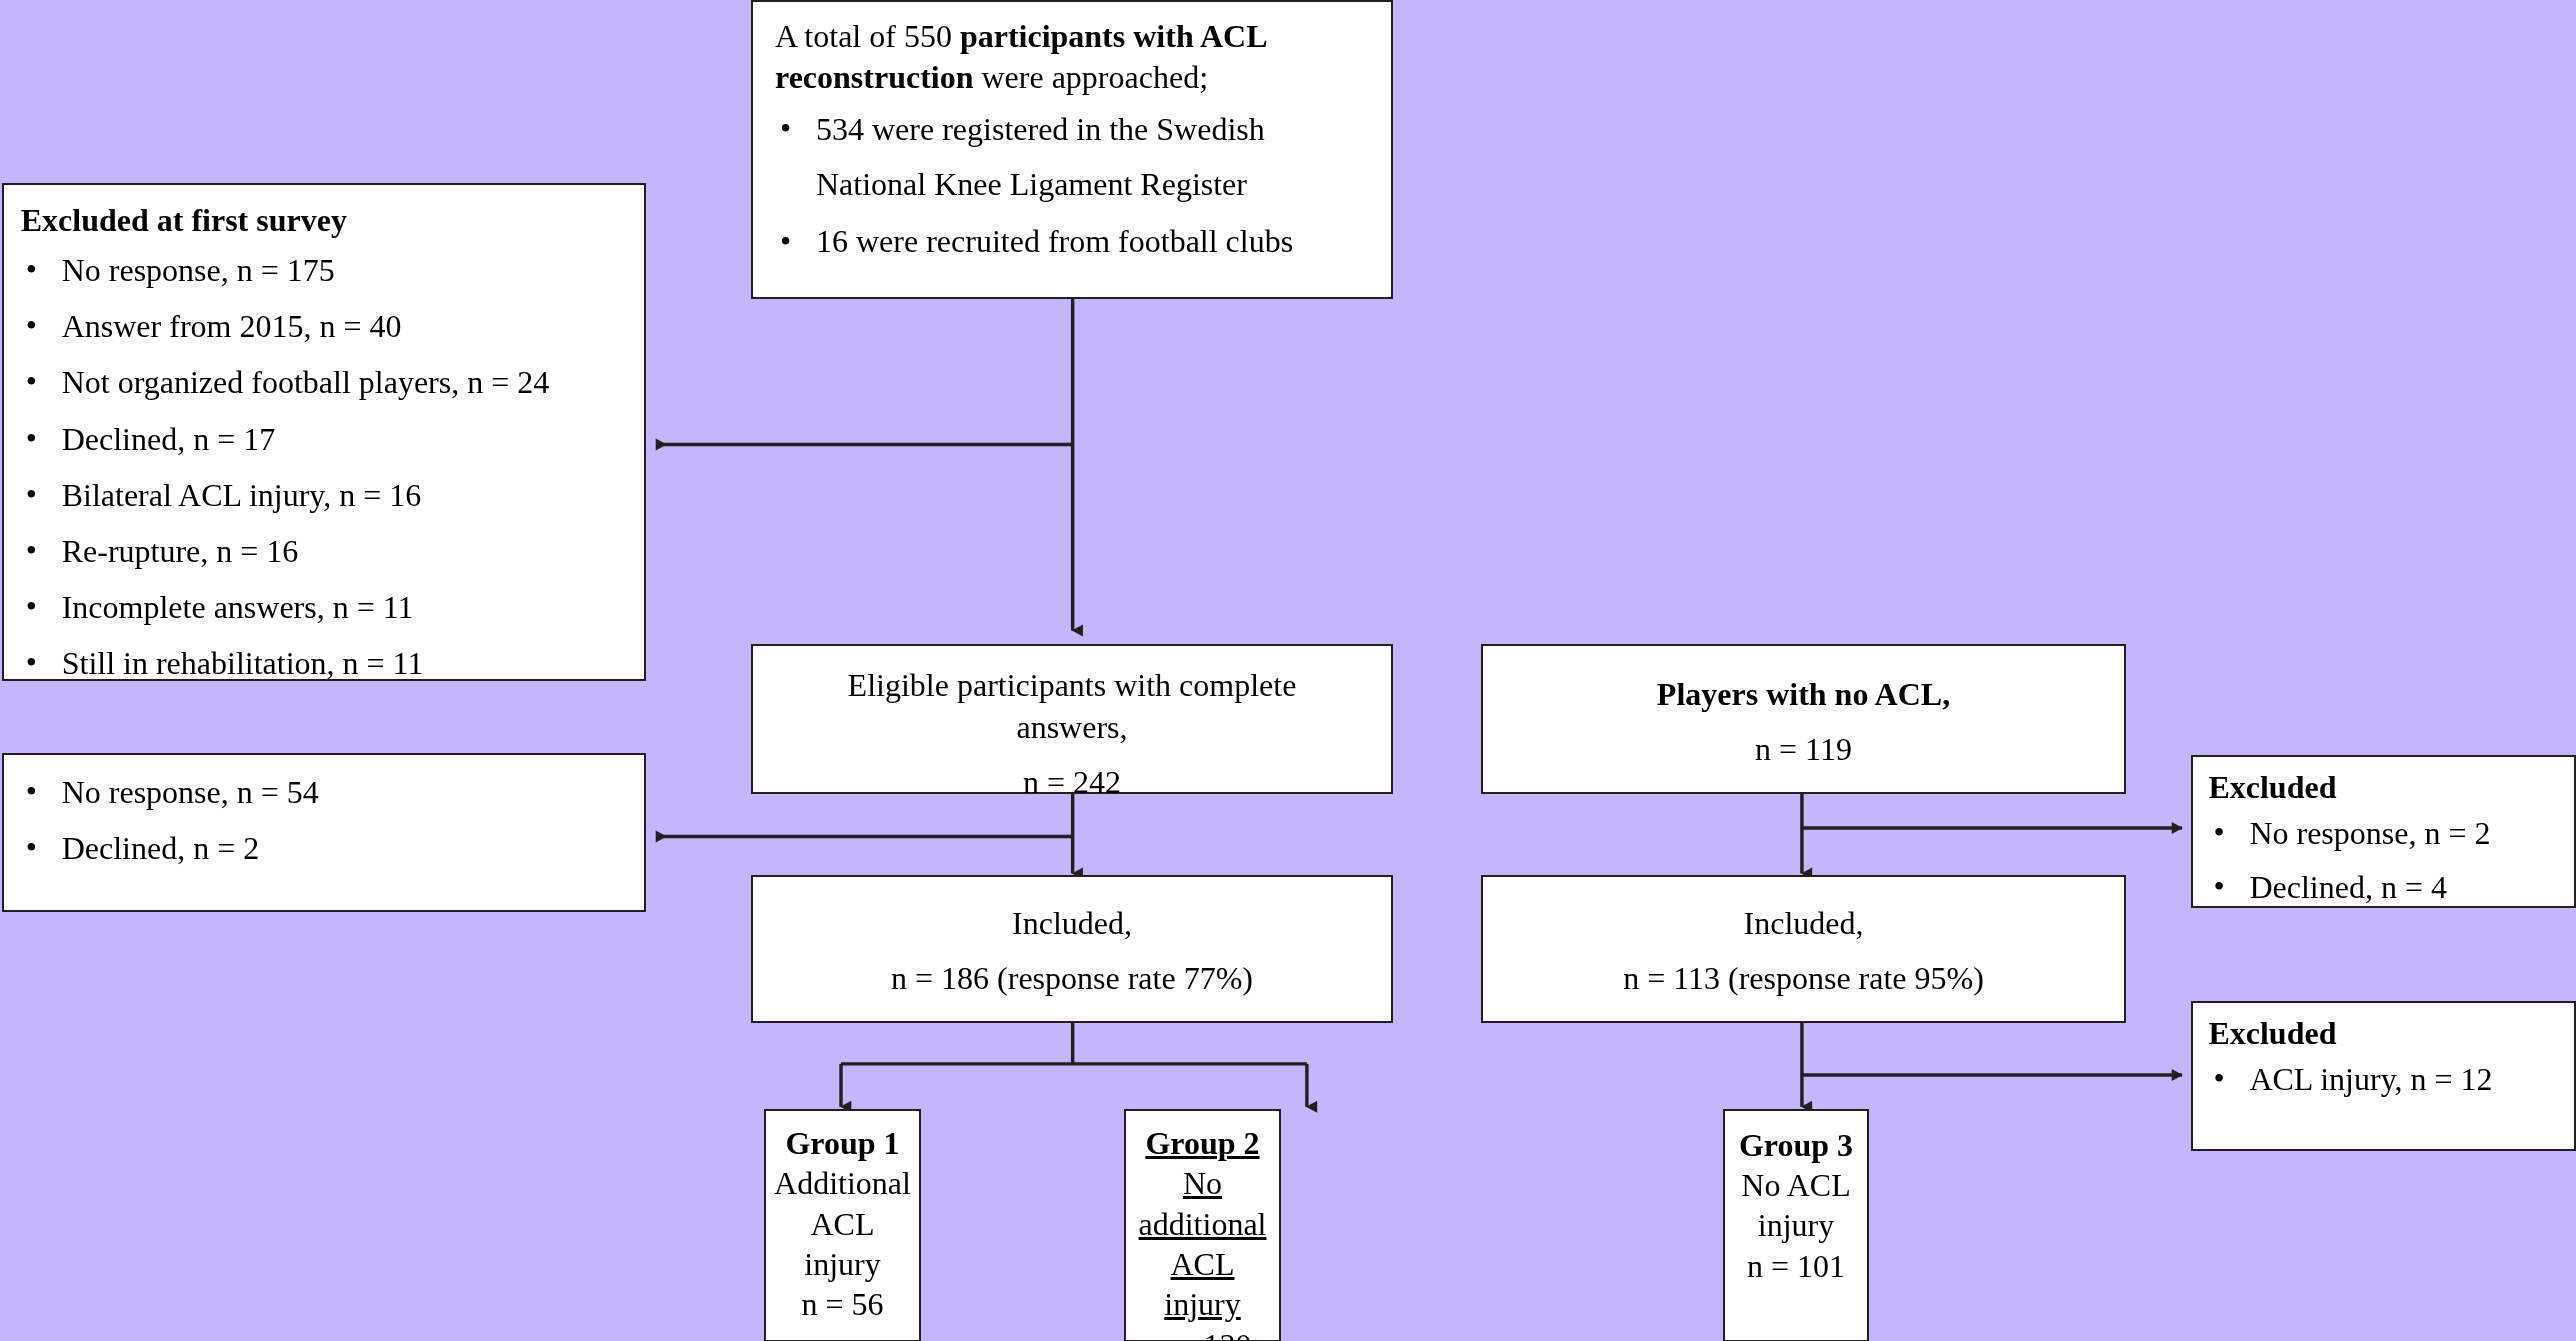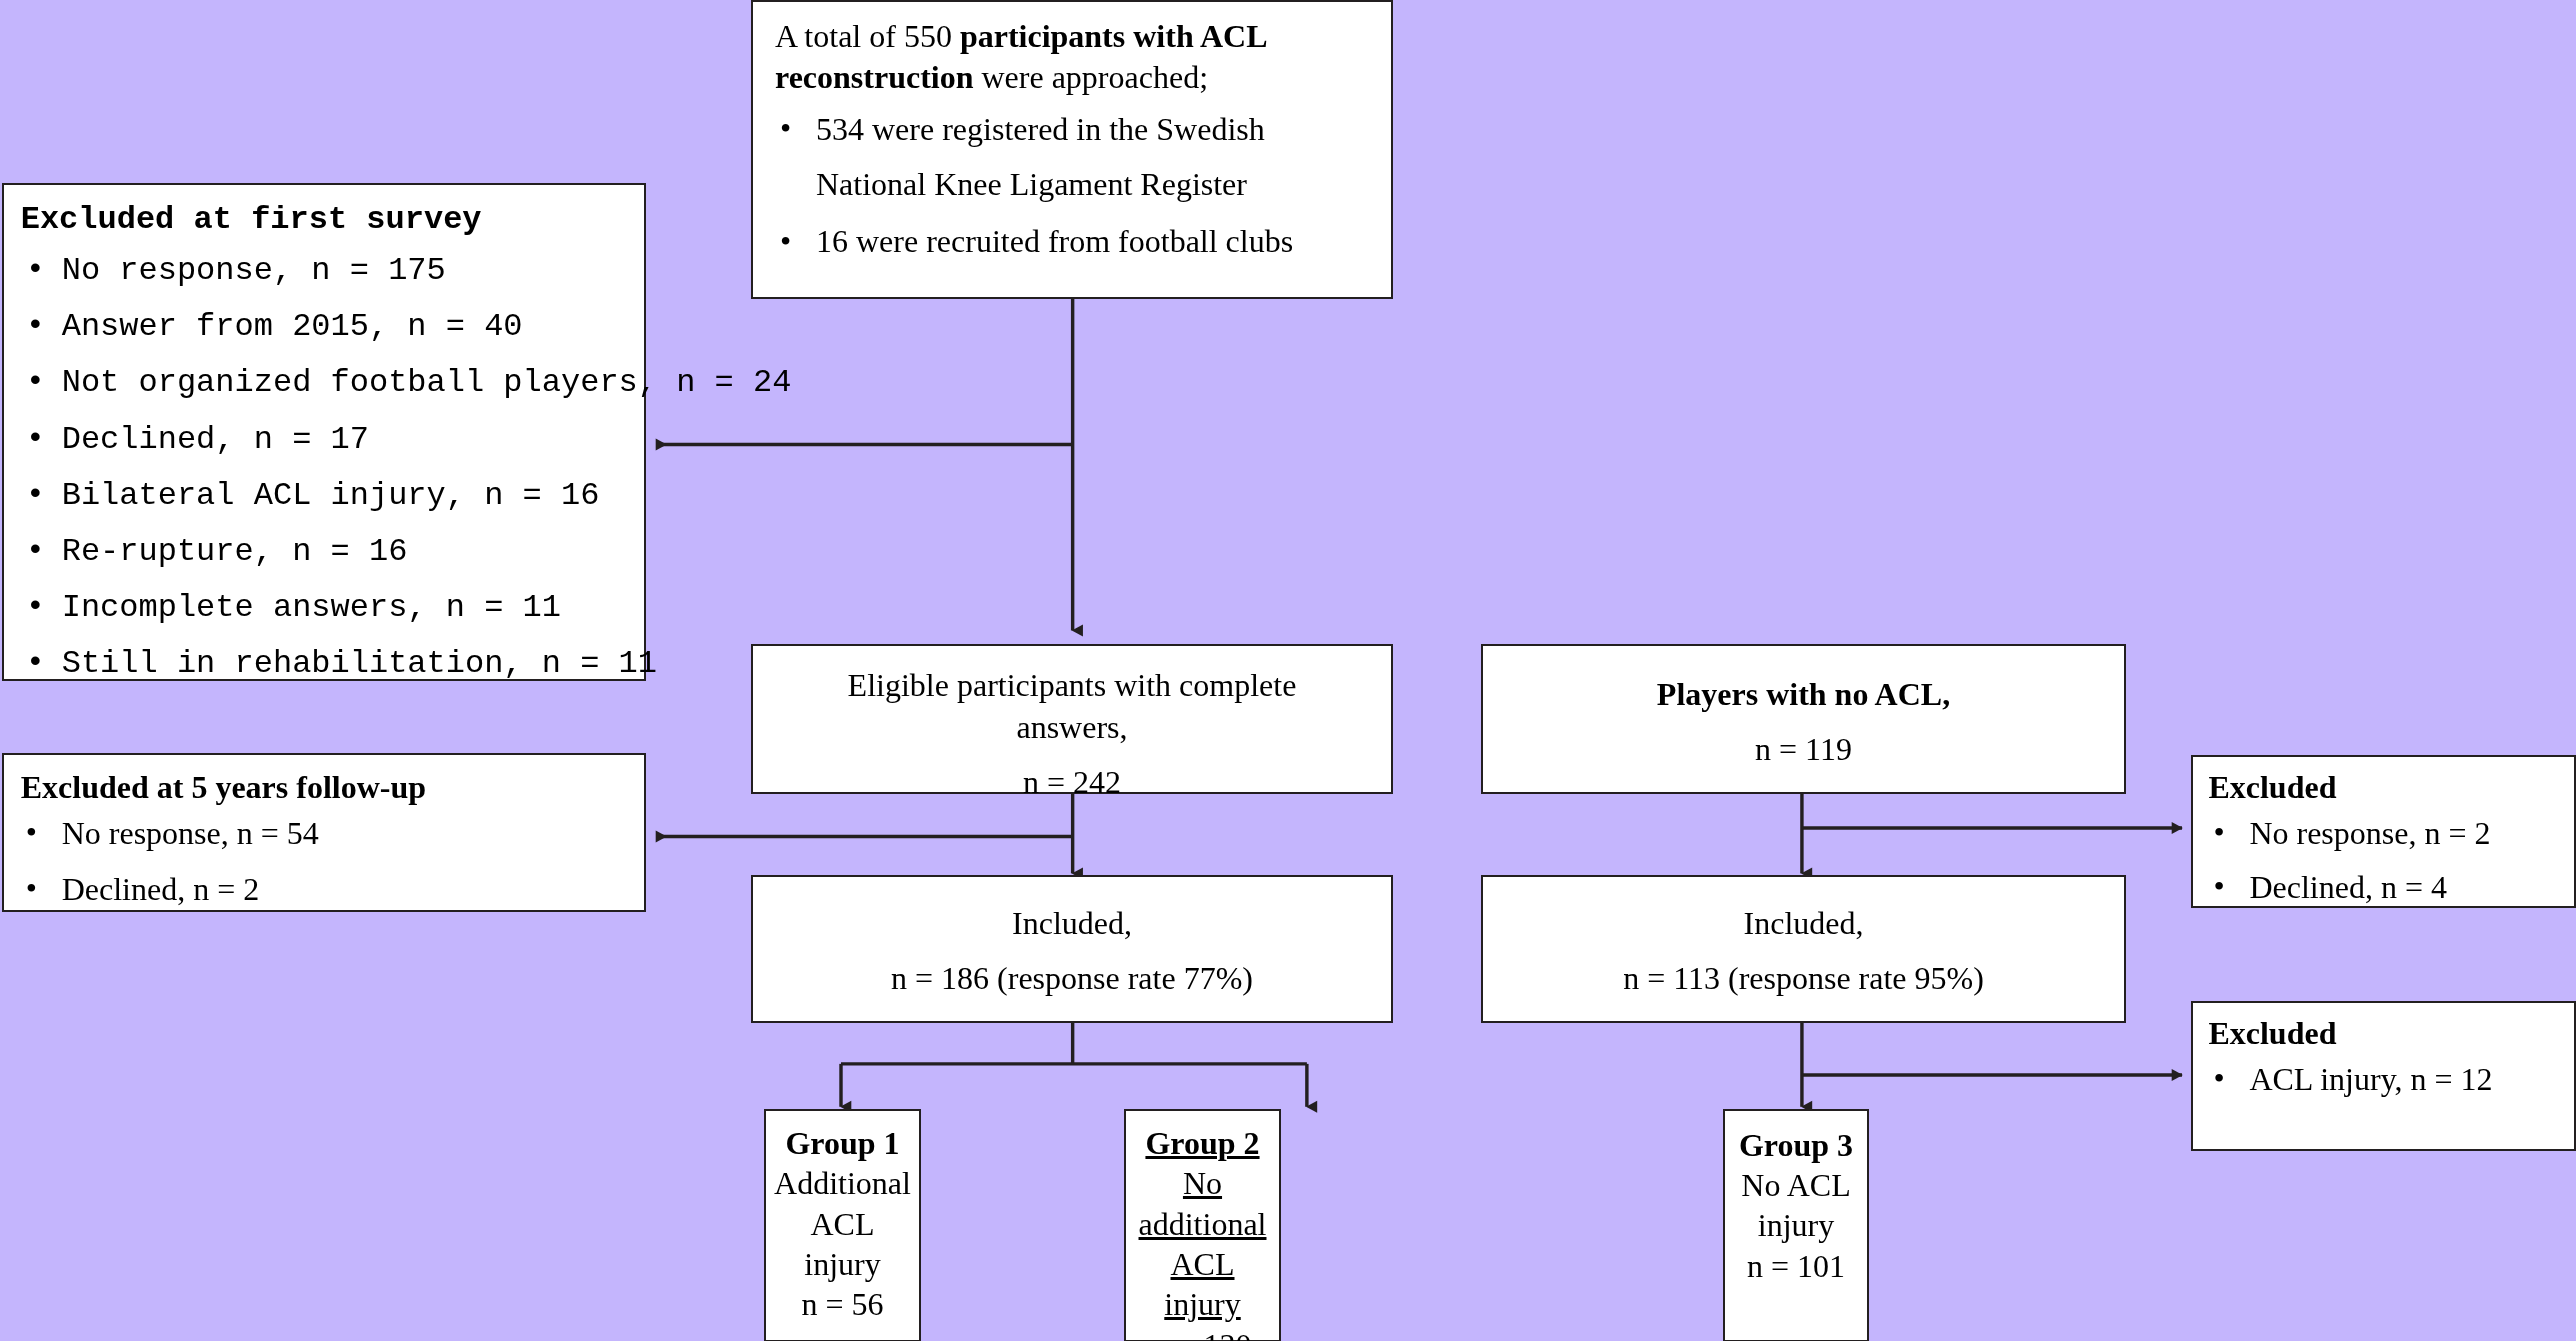--- a/index.html
+++ b/index.html
@@ -158,21 +158,21 @@
         </li>
         <li>
           <span class="bl">•</span>
           <span>16 were recruited from football clubs</span>
         </li>
       </ul>
     </div>
   </div>
 
   <div class="box" style="left:1.7px; top:183px; width:644px; height:498px;">
-    <div class="box-inner" style="padding:15.4px 13.7px 8.6px 17px;font-family:Liberation Mono, monospace;">
+    <div class="box-inner" style="padding:15.4px 13.7px 8.6px 17px;">
       <div class="hdr">Excluded at first survey</div>
       <ul class="bullets tight" style="margin-top:8.6px;">
         <li>
           <span class="bl">•</span>
           <span>No response, n = 175</span>
         </li>
         <li>
           <span class="bl">•</span>
           <span>Answer from 2015, n = 40</span>
         </li>
@@ -199,21 +199,20 @@
         <li>
           <span class="bl">•</span>
           <span>Still in rehabilitation, n = 11</span>
         </li>
       </ul>
     </div>
   </div>
 
   <div class="box" style="left:1.7px; top:753px; width:644px; height:159px;">
     <div class="box-inner" style="padding:12px 13.7px 8.6px 17px;">
-      <div class="hdr">Excluded at 5 years follow-up</div>
       <ul class="bullets tight" style="margin-top:5.1px;">
         <li>
           <span class="bl">•</span>
           <span>No response, n = 54</span>
         </li>
         <li>
           <span class="bl">•</span>
           <span>Declined, n = 2</span>
         </li>
       </ul>

